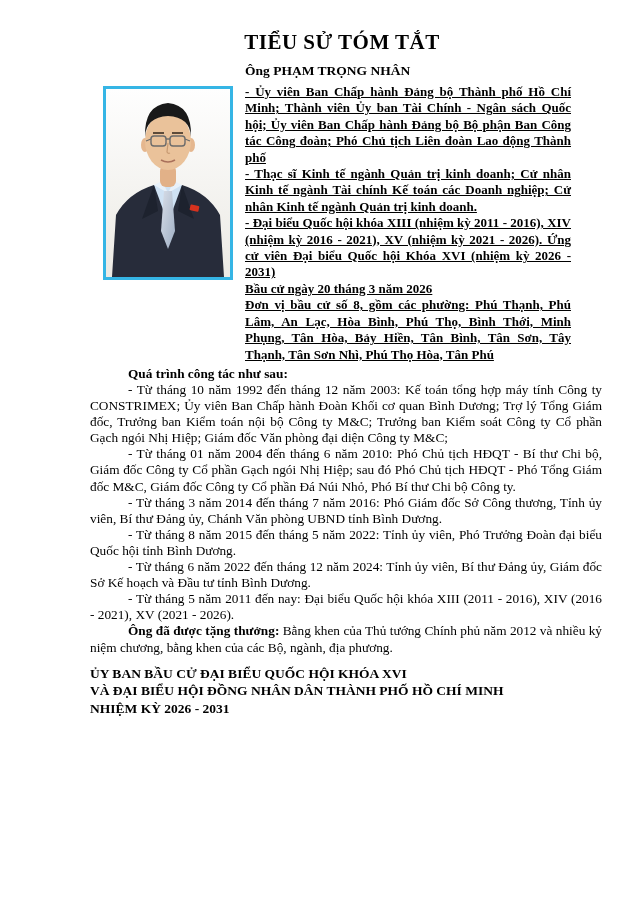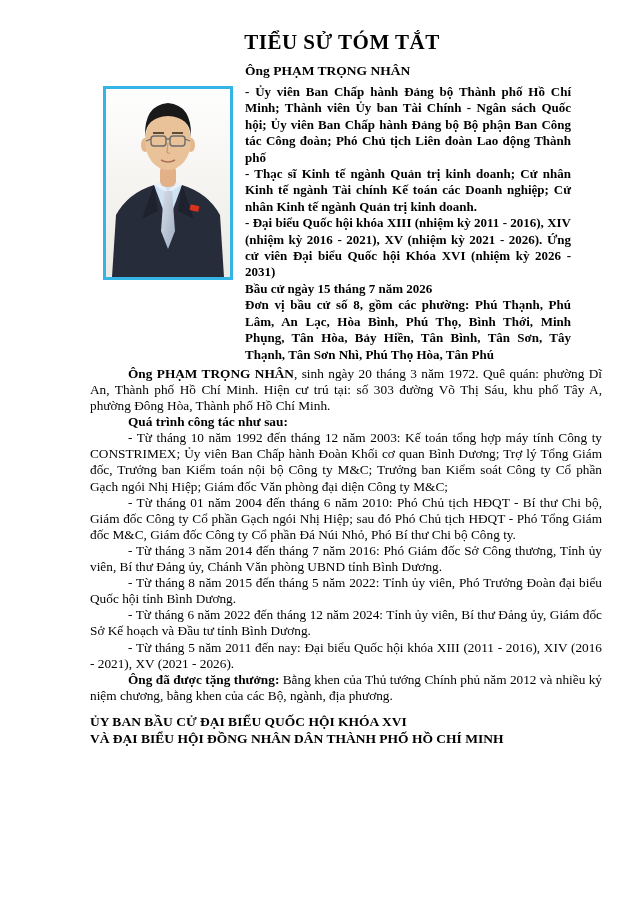--- a/index.html
+++ b/index.html
@@ -30,20 +30,21 @@
     overflow:hidden;
   }
   .photo-frame svg{display:block;width:100%;height:100%;}
   .info-col{flex:1 1 auto;padding-right:31px;}
   .person-name{
     font-size:13.5px;font-weight:bold;margin:0 0 3px 0;line-height:20px;
   }
   .info-item{
     margin:0;font-size:13px;font-weight:bold;line-height:16.4px;
     text-align:justify;
+    text-decoration:underline;
   }
   .body-text{margin-top:3px;}
   .body-p{
     margin:0;font-size:13.3px;line-height:16.1px;text-align:justify;
     text-indent:38px;
   }
   .bold{font-weight:bold;}
   .footer{margin-top:9px;text-align:left;font-weight:bold;font-size:13.5px;line-height:17.5px;}
   .footer div{margin:0;}
 </style>
@@ -107,39 +108,39 @@
             <path d="M55,71 Q62,75 69,71" fill="none" stroke="#a9705a" stroke-width="1.6"></path>
           </svg>
         </div>
       </div>
 
       <div class="info-col">
         <h2 class="person-name">Ông PHẠM TRỌNG NHÂN</h2>
         <p class="info-item">- Ủy viên Ban Chấp hành Đảng bộ Thành phố Hồ Chí Minh; Thành viên Ủy ban Tài Chính - Ngân sách Quốc hội; Ủy viên Ban Chấp hành Đảng bộ Bộ phận Ban Công tác Công đoàn; Phó Chủ tịch Liên đoàn Lao động Thành phố</p>
         <p class="info-item">- Thạc sĩ Kinh tế ngành Quản trị kinh doanh; Cử nhân Kinh tế ngành Tài chính Kế toán các Doanh nghiệp; Cử nhân Kinh tế ngành Quản trị kinh doanh.</p>
         <p class="info-item">- Đại biểu Quốc hội khóa XIII (nhiệm kỳ 2011 - 2016), XIV (nhiệm kỳ 2016 - 2021), XV (nhiệm kỳ 2021 - 2026). Ứng cử viên Đại biểu Quốc hội Khóa XVI (nhiệm kỳ 2026 - 2031)</p>
-        <p class="info-item">Bầu cử ngày 15 tháng 7 năm 2026</p>
+        <p class="info-item">Bầu cử ngày 20 tháng 3 năm 2026</p>
         <p class="info-item">Đơn vị bầu cử số 8, gồm các phường: Phú Thạnh, Phú Lâm, An Lạc, Hòa Bình, Phú Thọ, Bình Thới, Minh Phụng, Tân Hòa, Bảy Hiền, Tân Bình, Tân Sơn, Tây Thạnh, Tân Sơn Nhì, Phú Thọ Hòa, Tân Phú</p>
       </div>
     </div>
 
     <div class="body-text">
-      <p class="body-p"><span class="bold">Ông PHẠM TRỌNG NHÂN</span><span>, sinh ngày 20 tháng 3 năm 1972. Quê quán: phường Dĩ An, Thành phố Hồ Chí Minh. Hiện cư trú tại: số 303 đường Võ Thị Sáu, khu phố Tây A, phường Đông Hòa, Thành phố Hồ Chí Minh.</span></p>
 
       <p class="body-p bold">Quá trình công tác như sau:</p>
 
       <p class="body-p">- Từ tháng 10 năm 1992 đến tháng 12 năm 2003: Kế toán tổng hợp máy tính Công ty CONSTRIMEX; Ủy viên Ban Chấp hành Đoàn Khối cơ quan Bình Dương; Trợ lý Tổng Giám đốc, Trưởng ban Kiểm toán nội bộ Công ty M&amp;C; Trưởng ban Kiểm soát Công ty Cổ phần Gạch ngói Nhị Hiệp; Giám đốc Văn phòng đại diện Công ty M&amp;C;</p>
       <p class="body-p">- Từ tháng 01 năm 2004 đến tháng 6 năm 2010: Phó Chủ tịch HĐQT - Bí thư Chi bộ, Giám đốc Công ty Cổ phần Gạch ngói Nhị Hiệp; sau đó Phó Chủ tịch HĐQT - Phó Tổng Giám đốc M&amp;C, Giám đốc Công ty Cổ phần Đá Núi Nhỏ, Phó Bí thư Chi bộ Công ty.</p>
       <p class="body-p">- Từ tháng 3 năm 2014 đến tháng 7 năm 2016: Phó Giám đốc Sở Công thương, Tỉnh ủy viên, Bí thư Đảng ủy, Chánh Văn phòng UBND tỉnh Bình Dương.</p>
       <p class="body-p">- Từ tháng 8 năm 2015 đến tháng 5 năm 2022: Tỉnh ủy viên, Phó Trưởng Đoàn đại biểu Quốc hội tỉnh Bình Dương.</p>
       <p class="body-p">- Từ tháng 6 năm 2022 đến tháng 12 năm 2024: Tỉnh ủy viên, Bí thư Đảng ủy, Giám đốc Sở Kế hoạch và Đầu tư tỉnh Bình Dương.</p>
       <p class="body-p">- Từ tháng 5 năm 2011 đến nay: Đại biểu Quốc hội khóa XIII (2011 - 2016), XIV (2016 - 2021), XV (2021 - 2026).</p>
 
       <p class="body-p"><span class="bold">Ông đã được tặng thưởng:</span><span> Bằng khen của Thủ tướng Chính phủ năm 2012 và nhiều kỷ niệm chương, bằng khen của các Bộ, ngành, địa phương.</span></p>
     </div>
 
     <div class="footer">
       <div>ỦY BAN BẦU CỬ ĐẠI BIỂU QUỐC HỘI KHÓA XVI</div>
       <div>VÀ ĐẠI BIỂU HỘI ĐỒNG NHÂN DÂN THÀNH PHỐ HỒ CHÍ MINH</div>
+      <div>NHIỆM KỲ 2026 - 2031</div>
     </div>
 
   </div>
 </div>
 
 </body></html>

